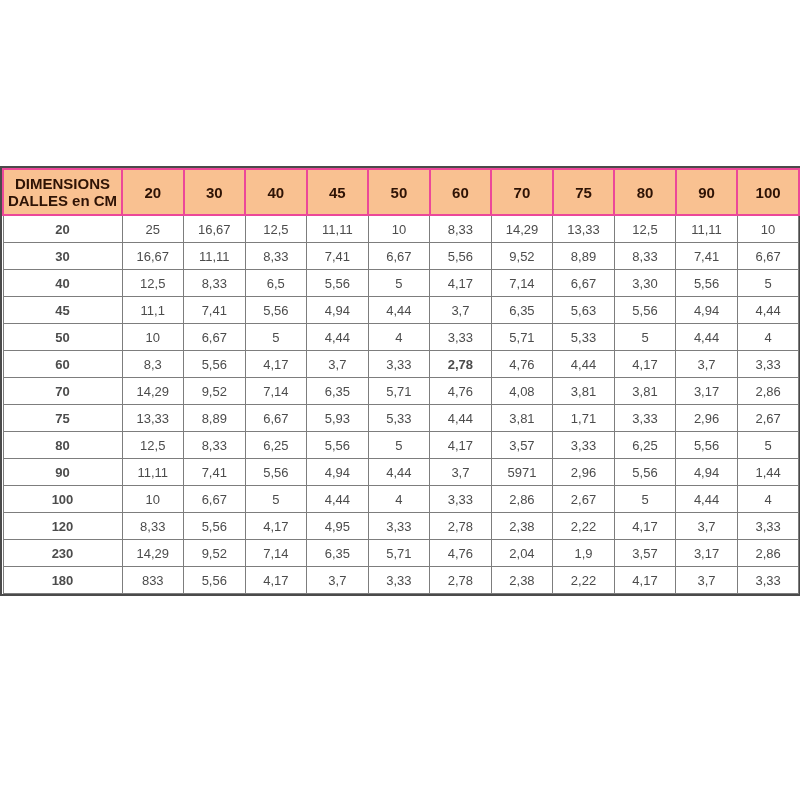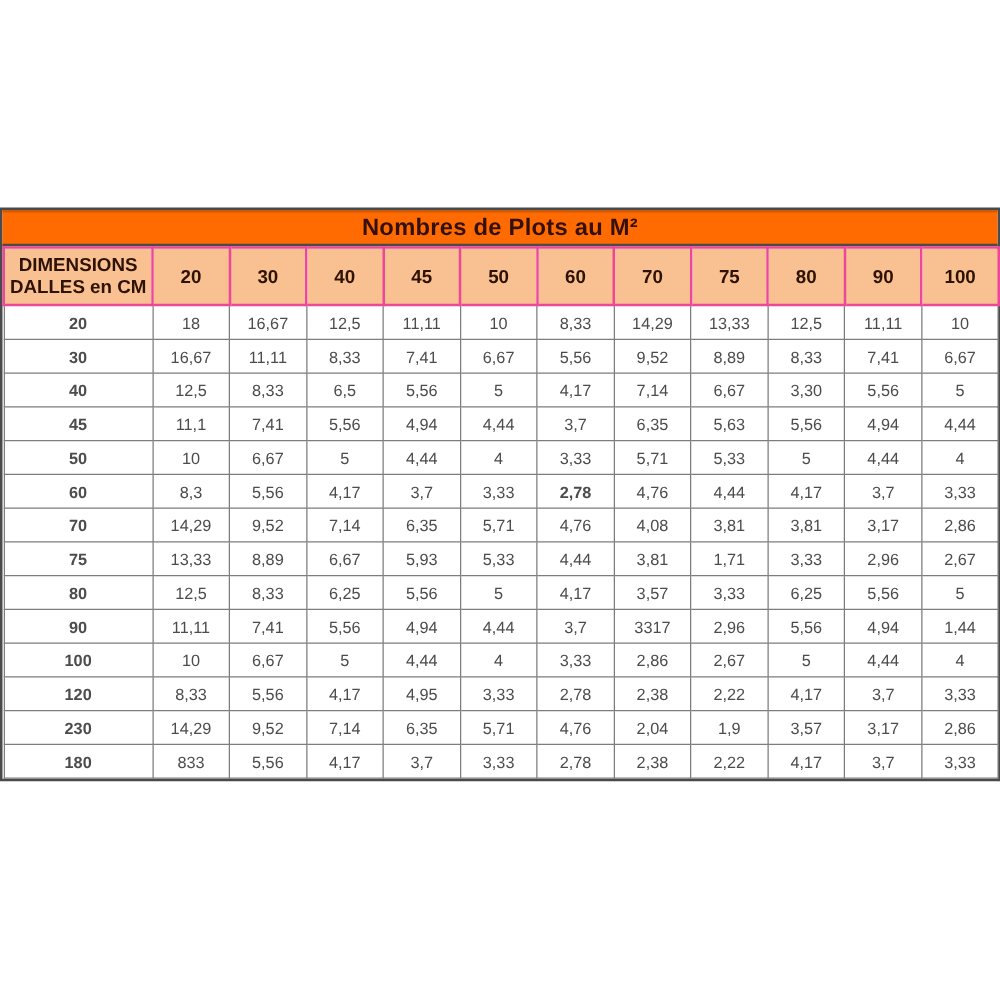--- a/index.html
+++ b/index.html
@@ -86,21 +86,20 @@
     color: #9c1407;
     font-weight: bold;
     border: 2px solid #3a3a3a;
   }
 </style>
 </head>
 <body>
 
 <div class="stage">
   <div class="table-outer">
-    <div class="title-bar">Nombres de Plots au M²</div>
     <table class="grid">
       <colgroup>
         <col style="width:119px">
       <col style="width: 61.5455px;">
           <col style="width: 61.5455px;">
           <col style="width: 61.5455px;">
           <col style="width: 61.5455px;">
           <col style="width: 61.5455px;">
           <col style="width: 61.5455px;">
           <col style="width: 61.5455px;">
@@ -124,21 +123,21 @@
             <th>70</th>
             <th>75</th>
             <th>80</th>
             <th>90</th>
             <th>100</th>
           </tr>
         </thead>
       <tbody>
           <tr>
             <td class="row-header">20</td>
-            <td>18</td>
+            <td>25</td>
             <td>16,67</td>
             <td>12,5</td>
             <td>11,11</td>
             <td>10</td>
             <td class="yellow">8,33</td>
             <td>14,29</td>
             <td>13,33</td>
             <td>12,5</td>
             <td>11,11</td>
             <td>10</td>
@@ -256,21 +255,21 @@
             <td>5</td>
           </tr>
           <tr>
             <td class="row-header">90</td>
             <td>11,11</td>
             <td>7,41</td>
             <td>5,56</td>
             <td>4,94</td>
             <td>4,44</td>
             <td>3,7</td>
-            <td>3317</td>
+            <td>5971</td>
             <td>2,96</td>
             <td>5,56</td>
             <td>4,94</td>
             <td>1,44</td>
           </tr>
           <tr>
             <td class="row-header">100</td>
             <td>10</td>
             <td>6,67</td>
             <td>5</td>

